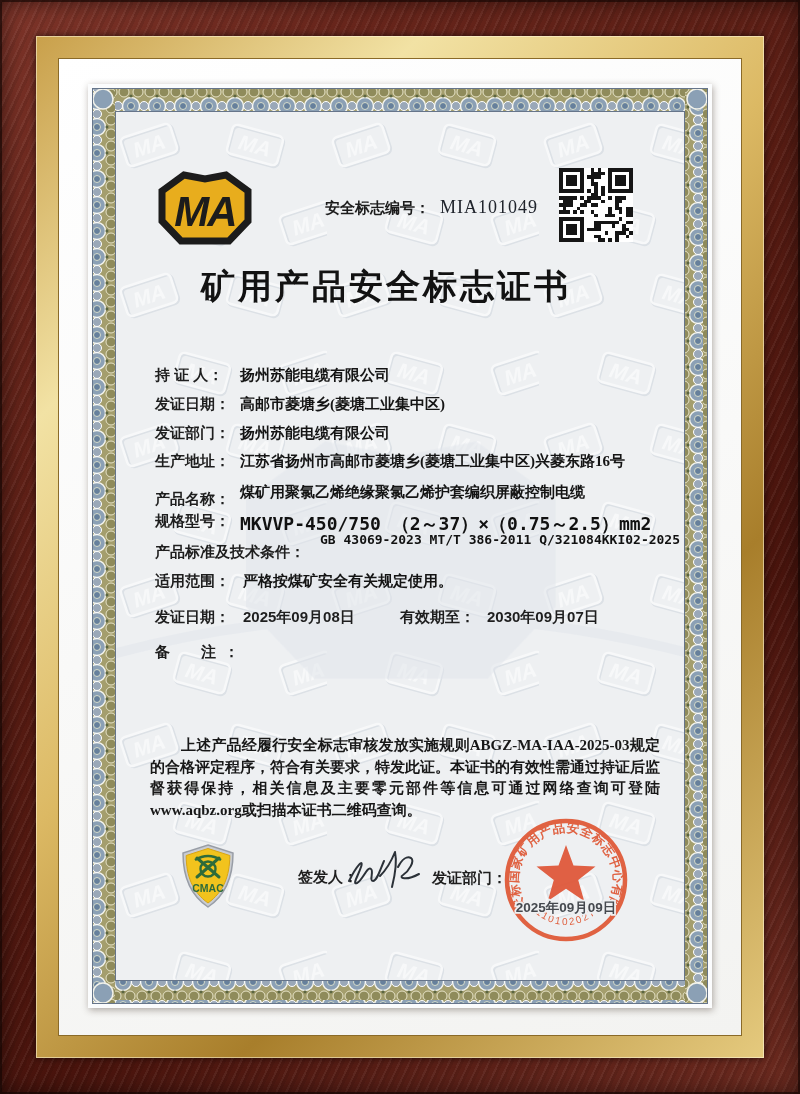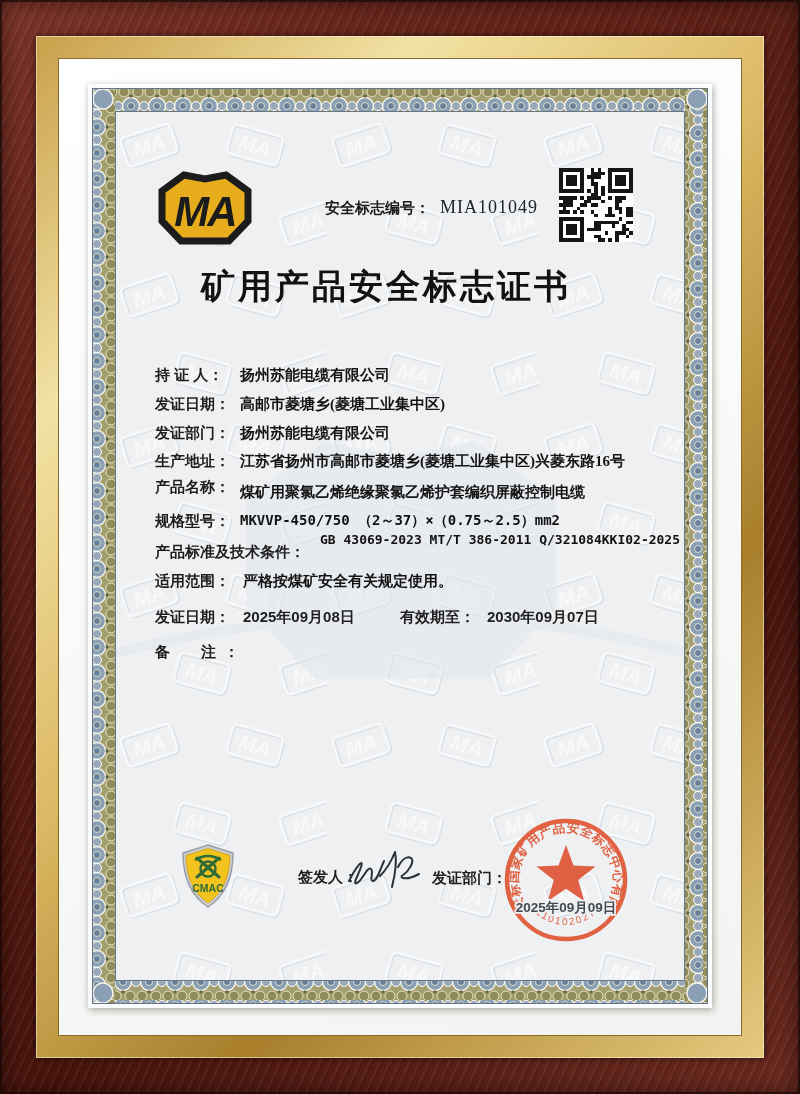--- a/index.html
+++ b/index.html
@@ -267,40 +267,41 @@
 
     <div class="abs lbl" style="left:155px;top:395px">发证日期：</div>
     <div class="abs val" style="left:240px;top:395px">高邮市菱塘乡(菱塘工业集中区)</div>
 
     <div class="abs lbl" style="left:155px;top:424px">发证部门：</div>
     <div class="abs val" style="left:240px;top:424px">扬州苏能电缆有限公司</div>
 
     <div class="abs lbl" style="left:155px;top:452px">生产地址：</div>
     <div class="abs val" style="left:240px;top:452px">江苏省扬州市高邮市菱塘乡(菱塘工业集中区)兴菱东路16号</div>
 
-    <div class="abs lbl" style="left:155px;top:478px">产品名称：</div>
+    <div class="abs lbl" style="left:155px;top:490px">产品名称：</div>
     <div class="abs val" style="left:240px;top:483px">煤矿用聚氯乙烯绝缘聚氯乙烯护套编织屏蔽控制电缆</div>
 
     <div class="abs lbl" style="left:155px;top:512px">规格型号：</div>
-    <div class="abs val val-mono" style="left:240px;top:512px;font-size:14px">MKVVP-450/750 （2～37）×（0.75～2.5）mm2</div>
+    <div class="abs val val-mono" style="left:240px;top:512px;font-size:18px">MKVVP-450/750 （2～37）×（0.75～2.5）mm2</div>
 
     <div class="abs lbl" style="left:155px;top:543px">产品标准及技术条件：</div>
     <div class="abs val val-mono" style="left:320px;top:532px;font-size:13px">GB 43069-2023 MT/T 386-2011 Q/321084KKI02-2025</div>
 
     <div class="abs lbl" style="left:155px;top:572px">适用范围：</div>
     <div class="abs val" style="left:243px;top:572px">严格按煤矿安全有关规定使用。</div>
 
     <div class="abs lbl" style="left:155px;top:608px">发证日期：</div>
     <div class="abs lbl" style="left:243px;top:608px;font-weight:600">2025年09月08日</div>
     <div class="abs lbl" style="left:400px;top:608px">有效期至：</div>
     <div class="abs lbl" style="left:487px;top:608px;font-weight:600">2030年09月07日</div>
 
     <div class="abs lbl" style="left:155px;top:643px;letter-spacing:8px">备　注：</div>
     <div class="abs val" style="left:243px;top:643px"></div>
 
+    <div class="statement">上述产品经履行安全标志审核发放实施规则ABGZ-MA-IAA-2025-03规定的合格评定程序，符合有关要求，特发此证。本证书的有效性需通过持证后监督获得保持，相关信息及主要零元部件等信息可通过网络查询可登陆www.aqbz.org或扫描本证书二维码查询。</div>
 
     <svg class="cmac" viewBox="0 0 54 64">
       <path d="M27,1 L52,9 C52,33 45,51 27,63 C9,51 2,33 2,9 Z" fill="#c9ccd1" stroke="#989da6" stroke-width="1.5"></path>
       <path d="M27,4.5 L48.8,11.5 C48.8,32 42.5,48 27,59 C11.5,48 5.2,32 5.2,11.5 Z" fill="#f2c31d" stroke="#d9a512" stroke-width="1"></path>
       <g stroke="#2e6b3a" stroke-width="3" stroke-linecap="round">
         <line x1="16" y1="33" x2="38" y2="14"></line>
         <line x1="38" y1="33" x2="16" y2="14"></line>
       </g>
       <path d="M14,16 Q27,8 40,16" stroke="#2e6b3a" stroke-width="2.6" fill="none"></path>
       <circle cx="27" cy="25" r="7.5" fill="none" stroke="#2e6b3a" stroke-width="2.4"></circle>

